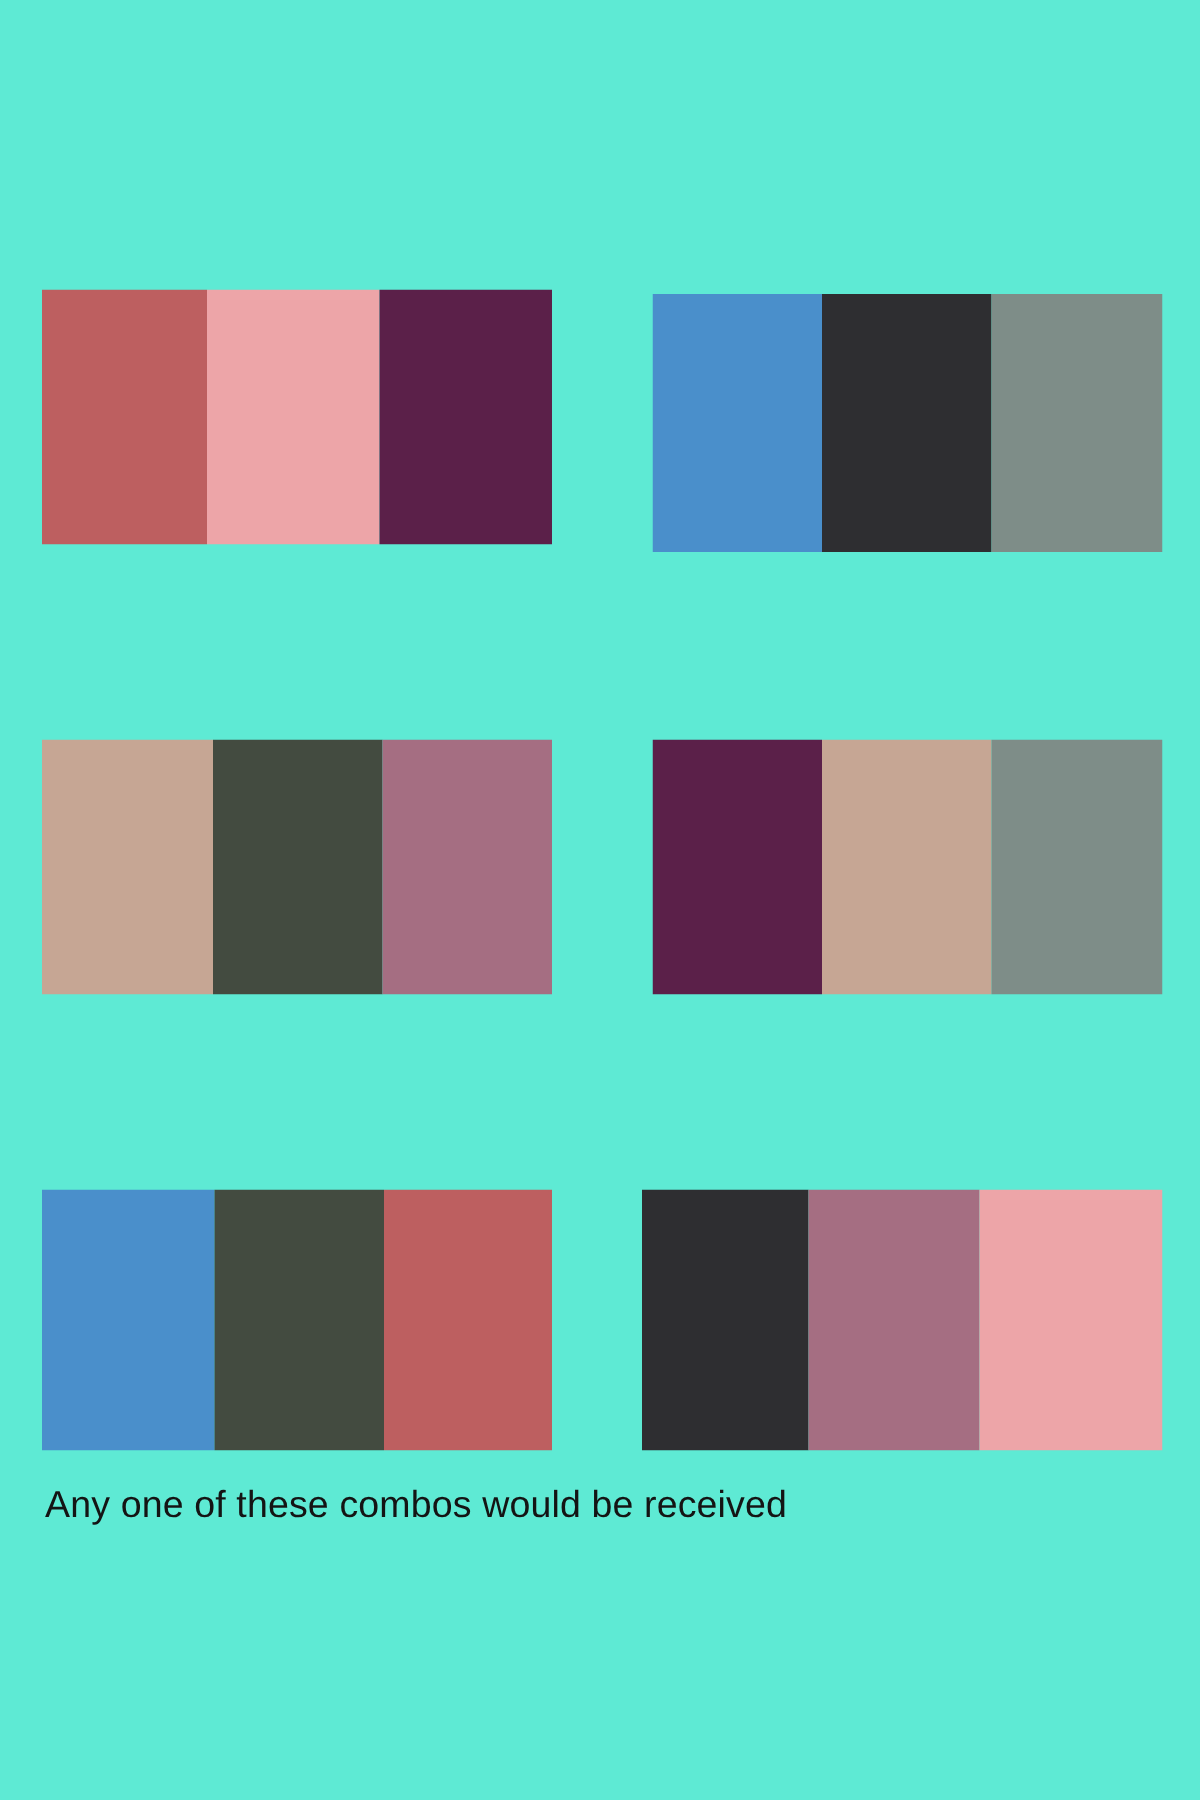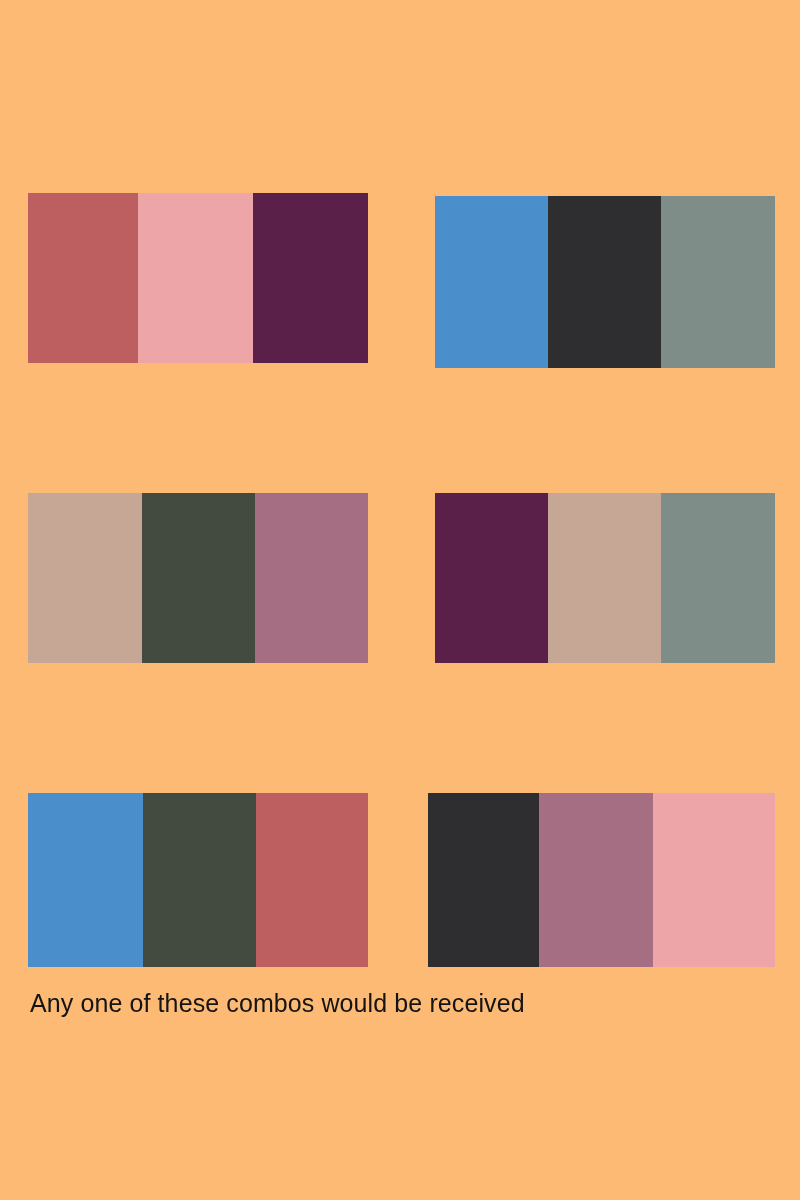--- a/index.html
+++ b/index.html
@@ -44,21 +44,21 @@
     font-weight: 400;
     letter-spacing: 0.1px;
     color: #141414;
     white-space: nowrap;
     line-height: 1.2;
   }
 </style>
 </head>
 <body style="background: rgb(255, 255, 255);">
 
-<div id="board" style="background: #fdba74;">
+<div id="board" style="background: #5eead4;">
   <div id="palettes-container">
       <div class="palette" style="left: 28px; top: 193px; width: 340px; height: 170px;">
         <div class="swatch" style="background: rgb(189, 95, 96); width: 110px;"></div>
         <div class="swatch" style="background: rgb(237, 165, 168); width: 115px;"></div>
         <div class="swatch" style="background: rgb(91, 32, 73); width: 115px;"></div>
       </div>
       <div class="palette" style="left: 435px; top: 196px; width: 340px; height: 172px;">
         <div class="swatch" style="background: rgb(74, 143, 203); width: 113px;"></div>
         <div class="swatch" style="background: rgb(46, 46, 49); width: 113px;"></div>
         <div class="swatch" style="background: rgb(126, 141, 136); width: 114px;"></div>

